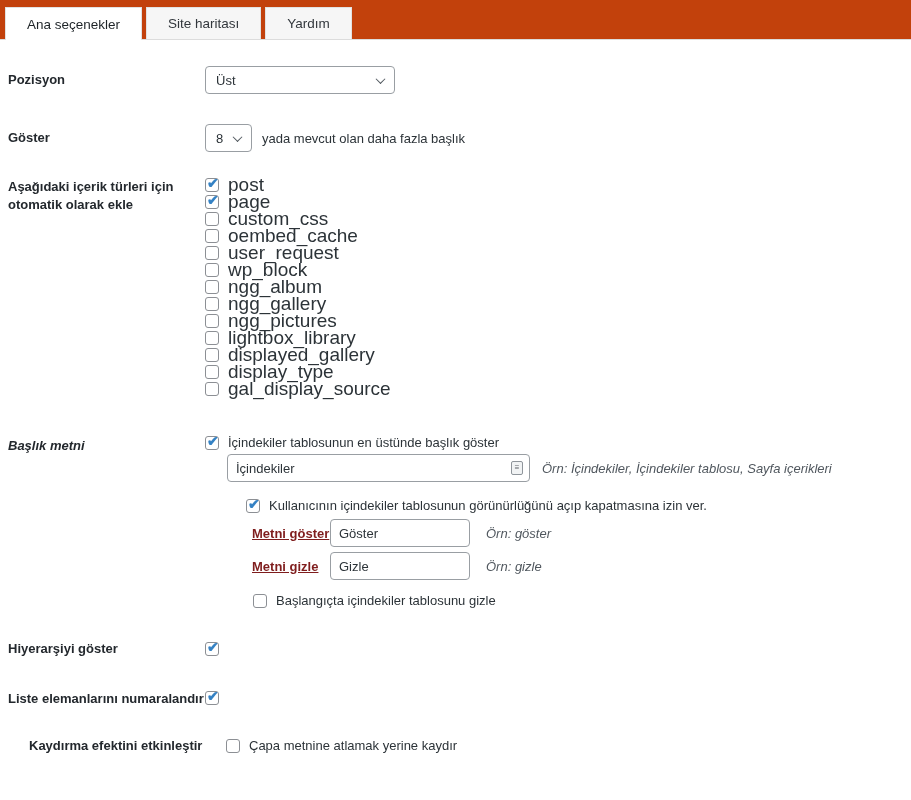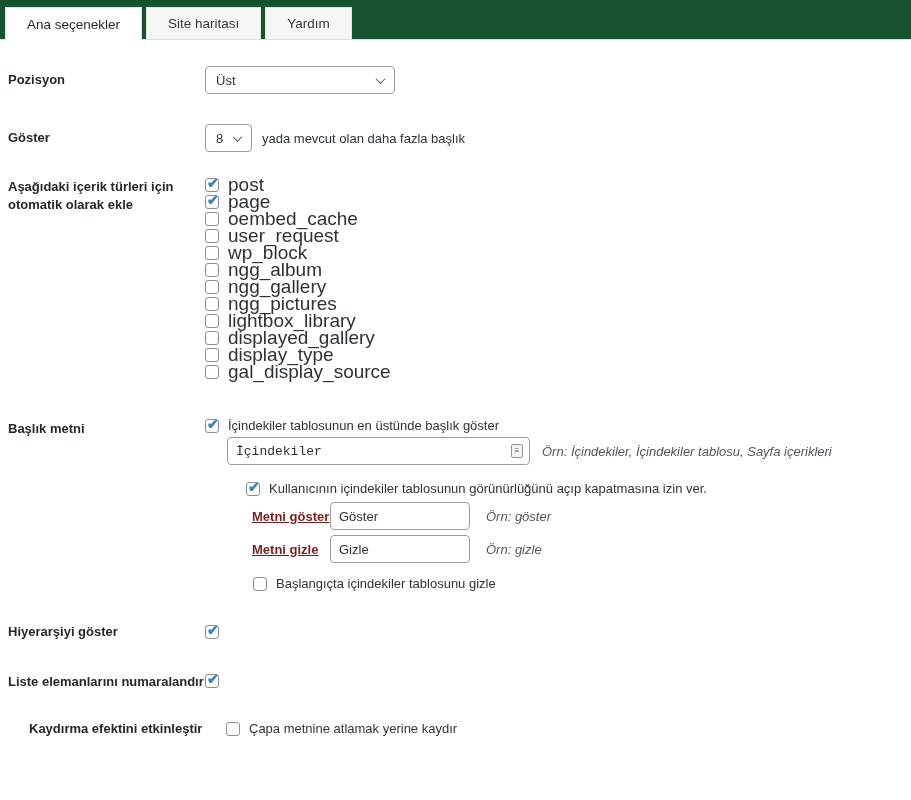--- a/index.html
+++ b/index.html
@@ -1,20 +1,20 @@
 <!DOCTYPE html>
 <html><head>
 <meta charset="utf-8">
 <style>
   * { box-sizing: border-box; margin: 0; padding: 0; }
   html,body { width: 911px; height: 800px; background:#fff; overflow:hidden;
     font-family:"Liberation Sans", sans-serif; color:#2c3338; }
 
   
-  .tabbar { height:40px; background:#14532d; border-bottom:1px solid #dcdcdc;
+  .tabbar { height:40px; background:#c2410c; border-bottom:1px solid #dcdcdc;
     display:flex; align-items:flex-end; padding-left:5px; }
   .tab { height:32px; display:flex; align-items:center; padding:0 21px;
     font-size:13.5px; color:#32373c; background:#f6f6f6;
     border:1px solid #e2e2e2; border-bottom:none; margin-right:4px; cursor:pointer; }
   .tab.active { background:#fff; margin-bottom:-1px; height:33px; color:#1d2327; }
 
   
   .content { padding-left:8px; }
   .row { display:grid; grid-template-columns:197px 1fr; align-items:center; }
   .row.top { align-items:start; }
@@ -49,21 +49,21 @@
     padding:0 8px; font-size:13px; color:#2c3338; font-family:inherit; outline:none; }
 
   .hint { font-style:italic; font-size:13px; color:#50575e; }
 
   ul.typelist { list-style:none; }
   ul.typelist li { display:flex; align-items:center; gap:9px; font-size:19px;
     margin-bottom:3px; height:14px;text-align:center; }
 
   
   .inputline { display:flex; align-items:center; margin:4px 0 0 22px; }
-  .ti-wrap { position:relative; display:inline-block;font-family:Liberation Mono, monospace; }
+  .ti-wrap { position:relative; display:inline-block; }
   .ti-main { width:303px; padding-right:26px; }
   .autofill { position:absolute; right:7px; top:7px; width:12px; height:14px;
     border:1px solid #8f959b; border-radius:2px; background:#f1f3f4;
     display:flex; align-items:center; justify-content:center;
     font-size:8px; color:#5f6368; line-height:1; }
   .inputline .hint { margin-left:12px; }
   .toggle { margin:16px 0 0 41px; }
   .subrow { display:flex; align-items:center; margin:5px 0 0 6px; }
   .subrow:nth-of-type(2) { margin-top:6px; }
   .sublabel { width:78px; font-weight:bold; font-size:13px; color:#7f1d1d;text-decoration:underline; }
@@ -112,20 +112,24 @@
       <li>
           <span class="cb checked"></span>
           <span>post</span>
         </li>
       <li>
           <span class="cb checked"></span>
           <span>page</span>
         </li>
       <li>
           <span class="cb"></span>
+          <span>custom_css</span>
+        </li>
+      <li>
+          <span class="cb"></span>
           <span>oembed_cache</span>
         </li>
       <li>
           <span class="cb"></span>
           <span>user_request</span>
         </li>
       <li>
           <span class="cb"></span>
           <span>wp_block</span>
         </li>
@@ -154,21 +158,21 @@
           <span>display_type</span>
         </li>
       <li>
           <span class="cb"></span>
           <span>gal_display_source</span>
         </li>
     </ul>
   </div>
 
   <div class="row top" id="row-heading">
-    <div class="rlabel" style="margin-top:2px;">Başlık metni</div>
+    <div class="rlabel" style="margin-top:2px;font-style:italic;">Başlık metni</div>
     <div>
       <div class="cbline">
         <span class="cb checked"></span>
         <span>İçindekiler tablosunun en üstünde başlık göster</span>
       </div>
       <div class="inputline">
         <span class="ti-wrap">
           <input class="ti ti-main" value="İçindekiler" style="">
           <span class="autofill">≡</span>
         </span>

